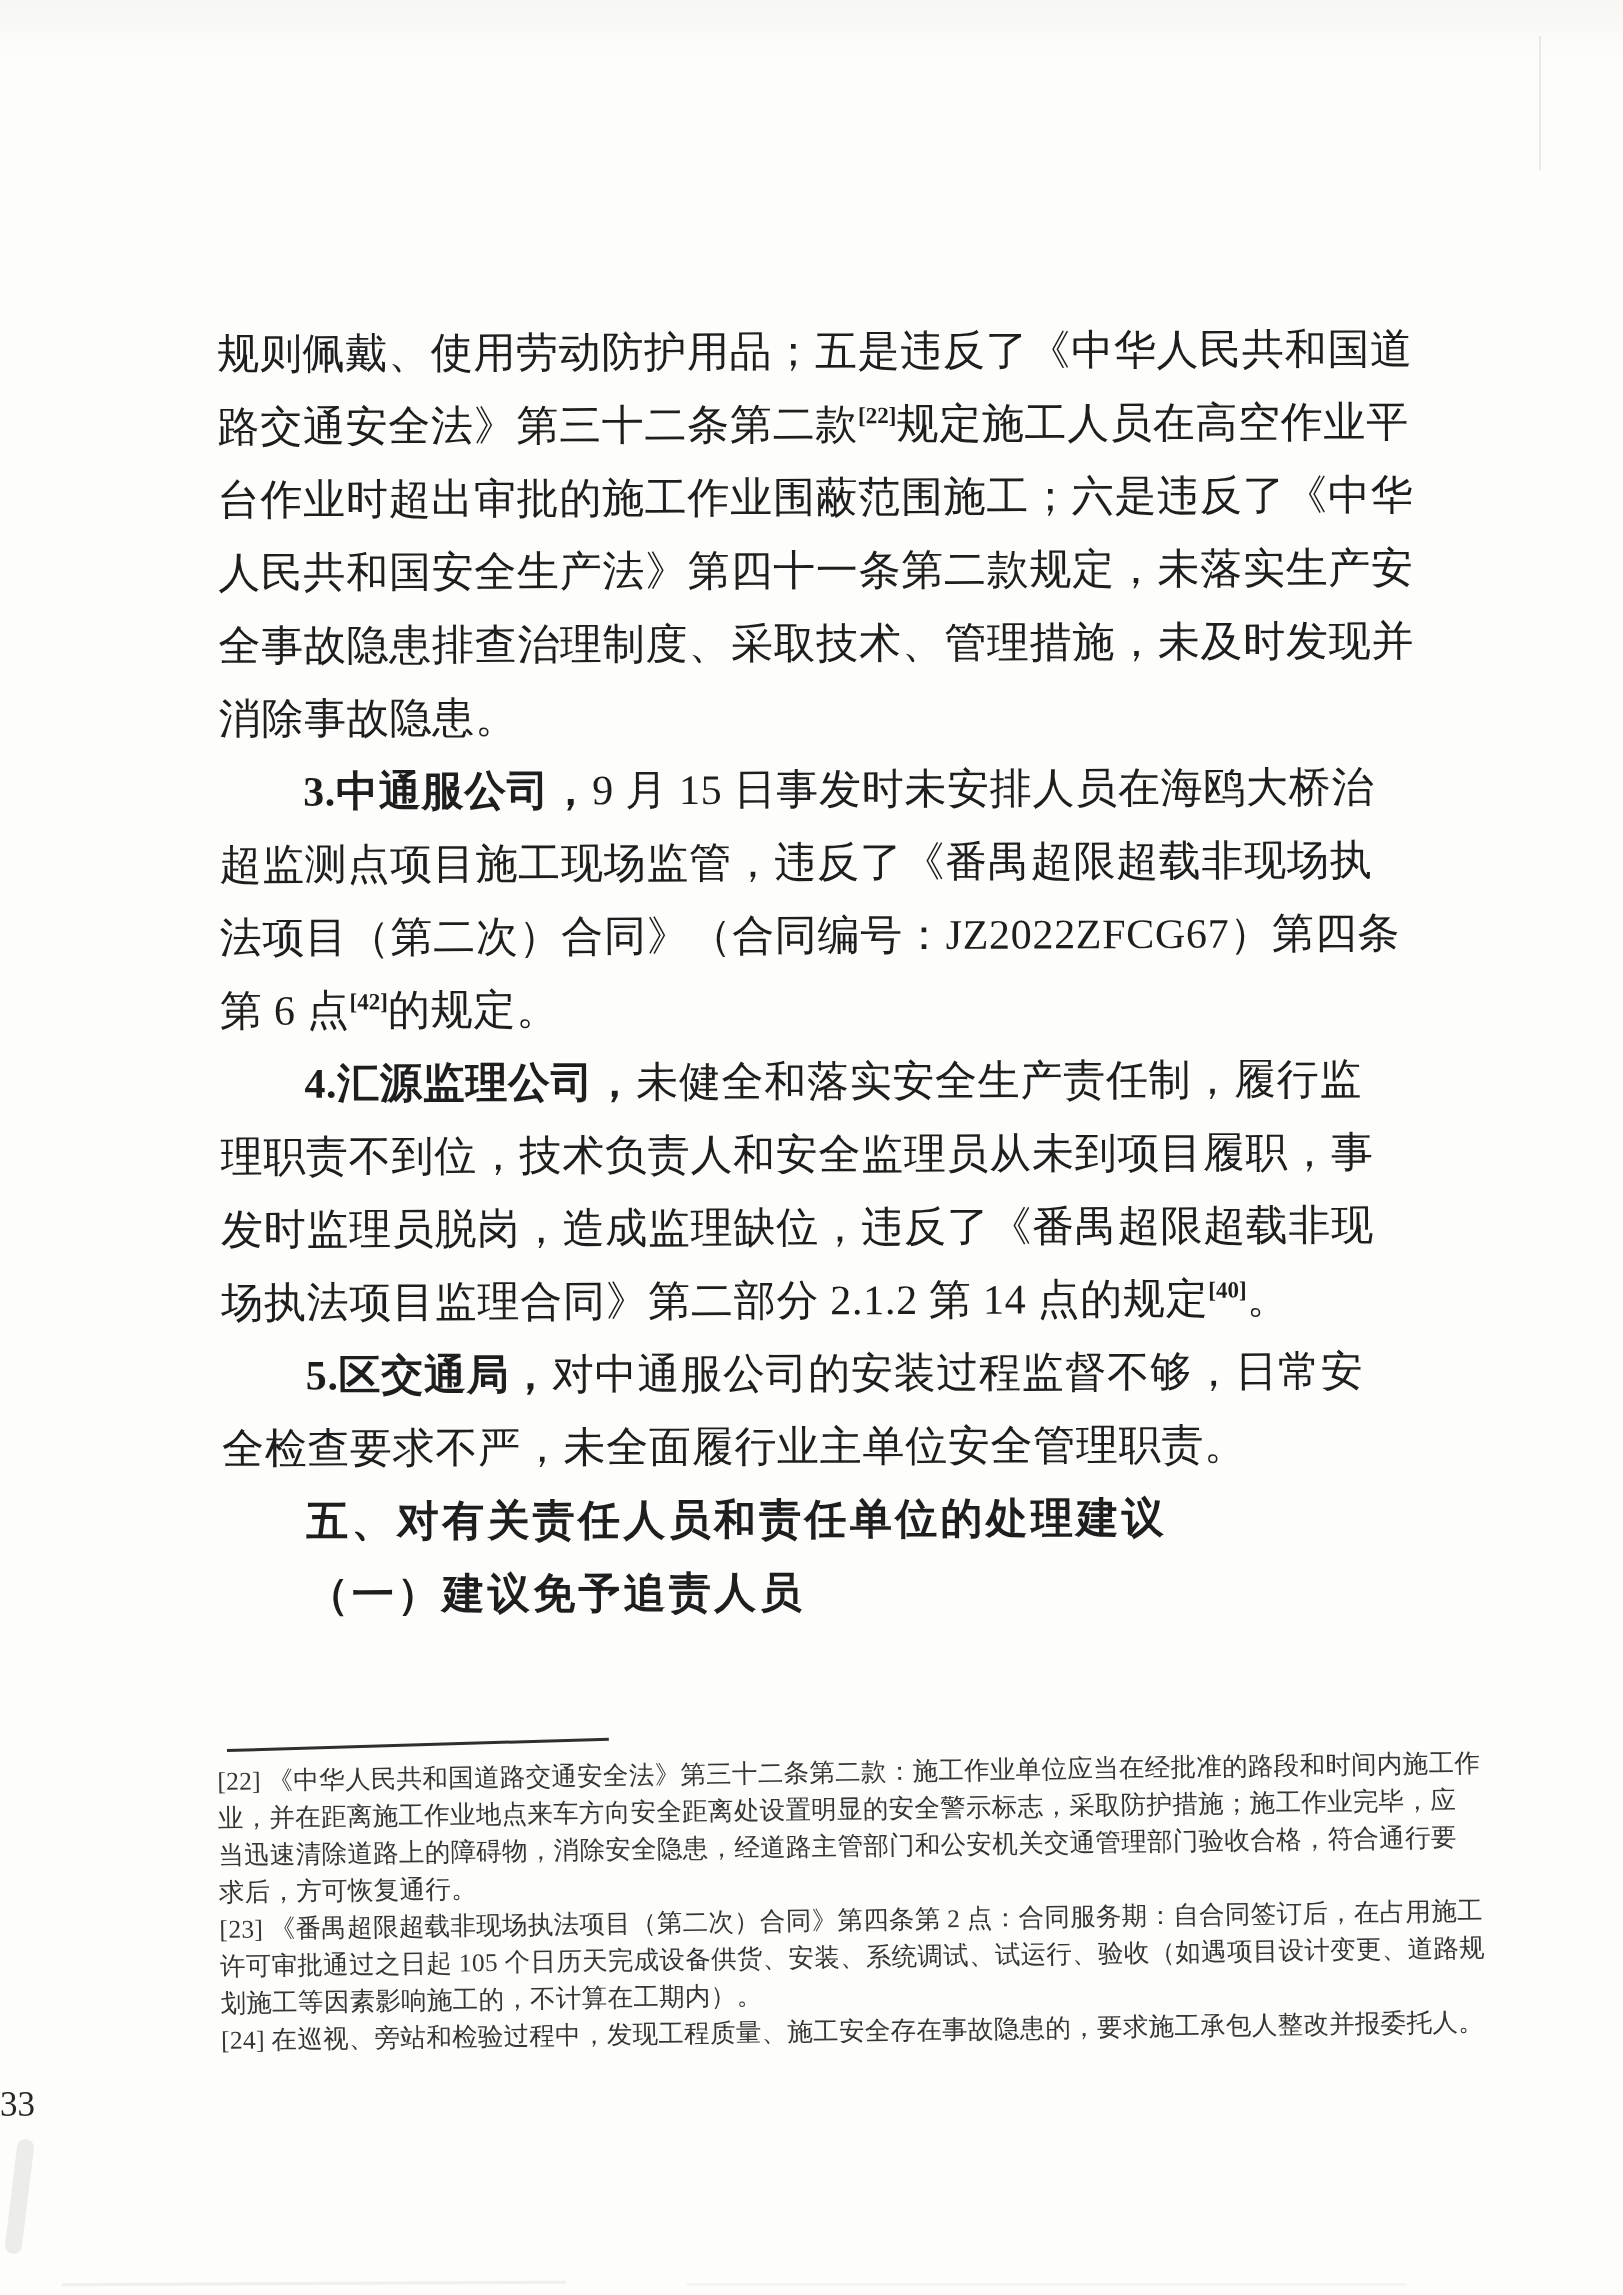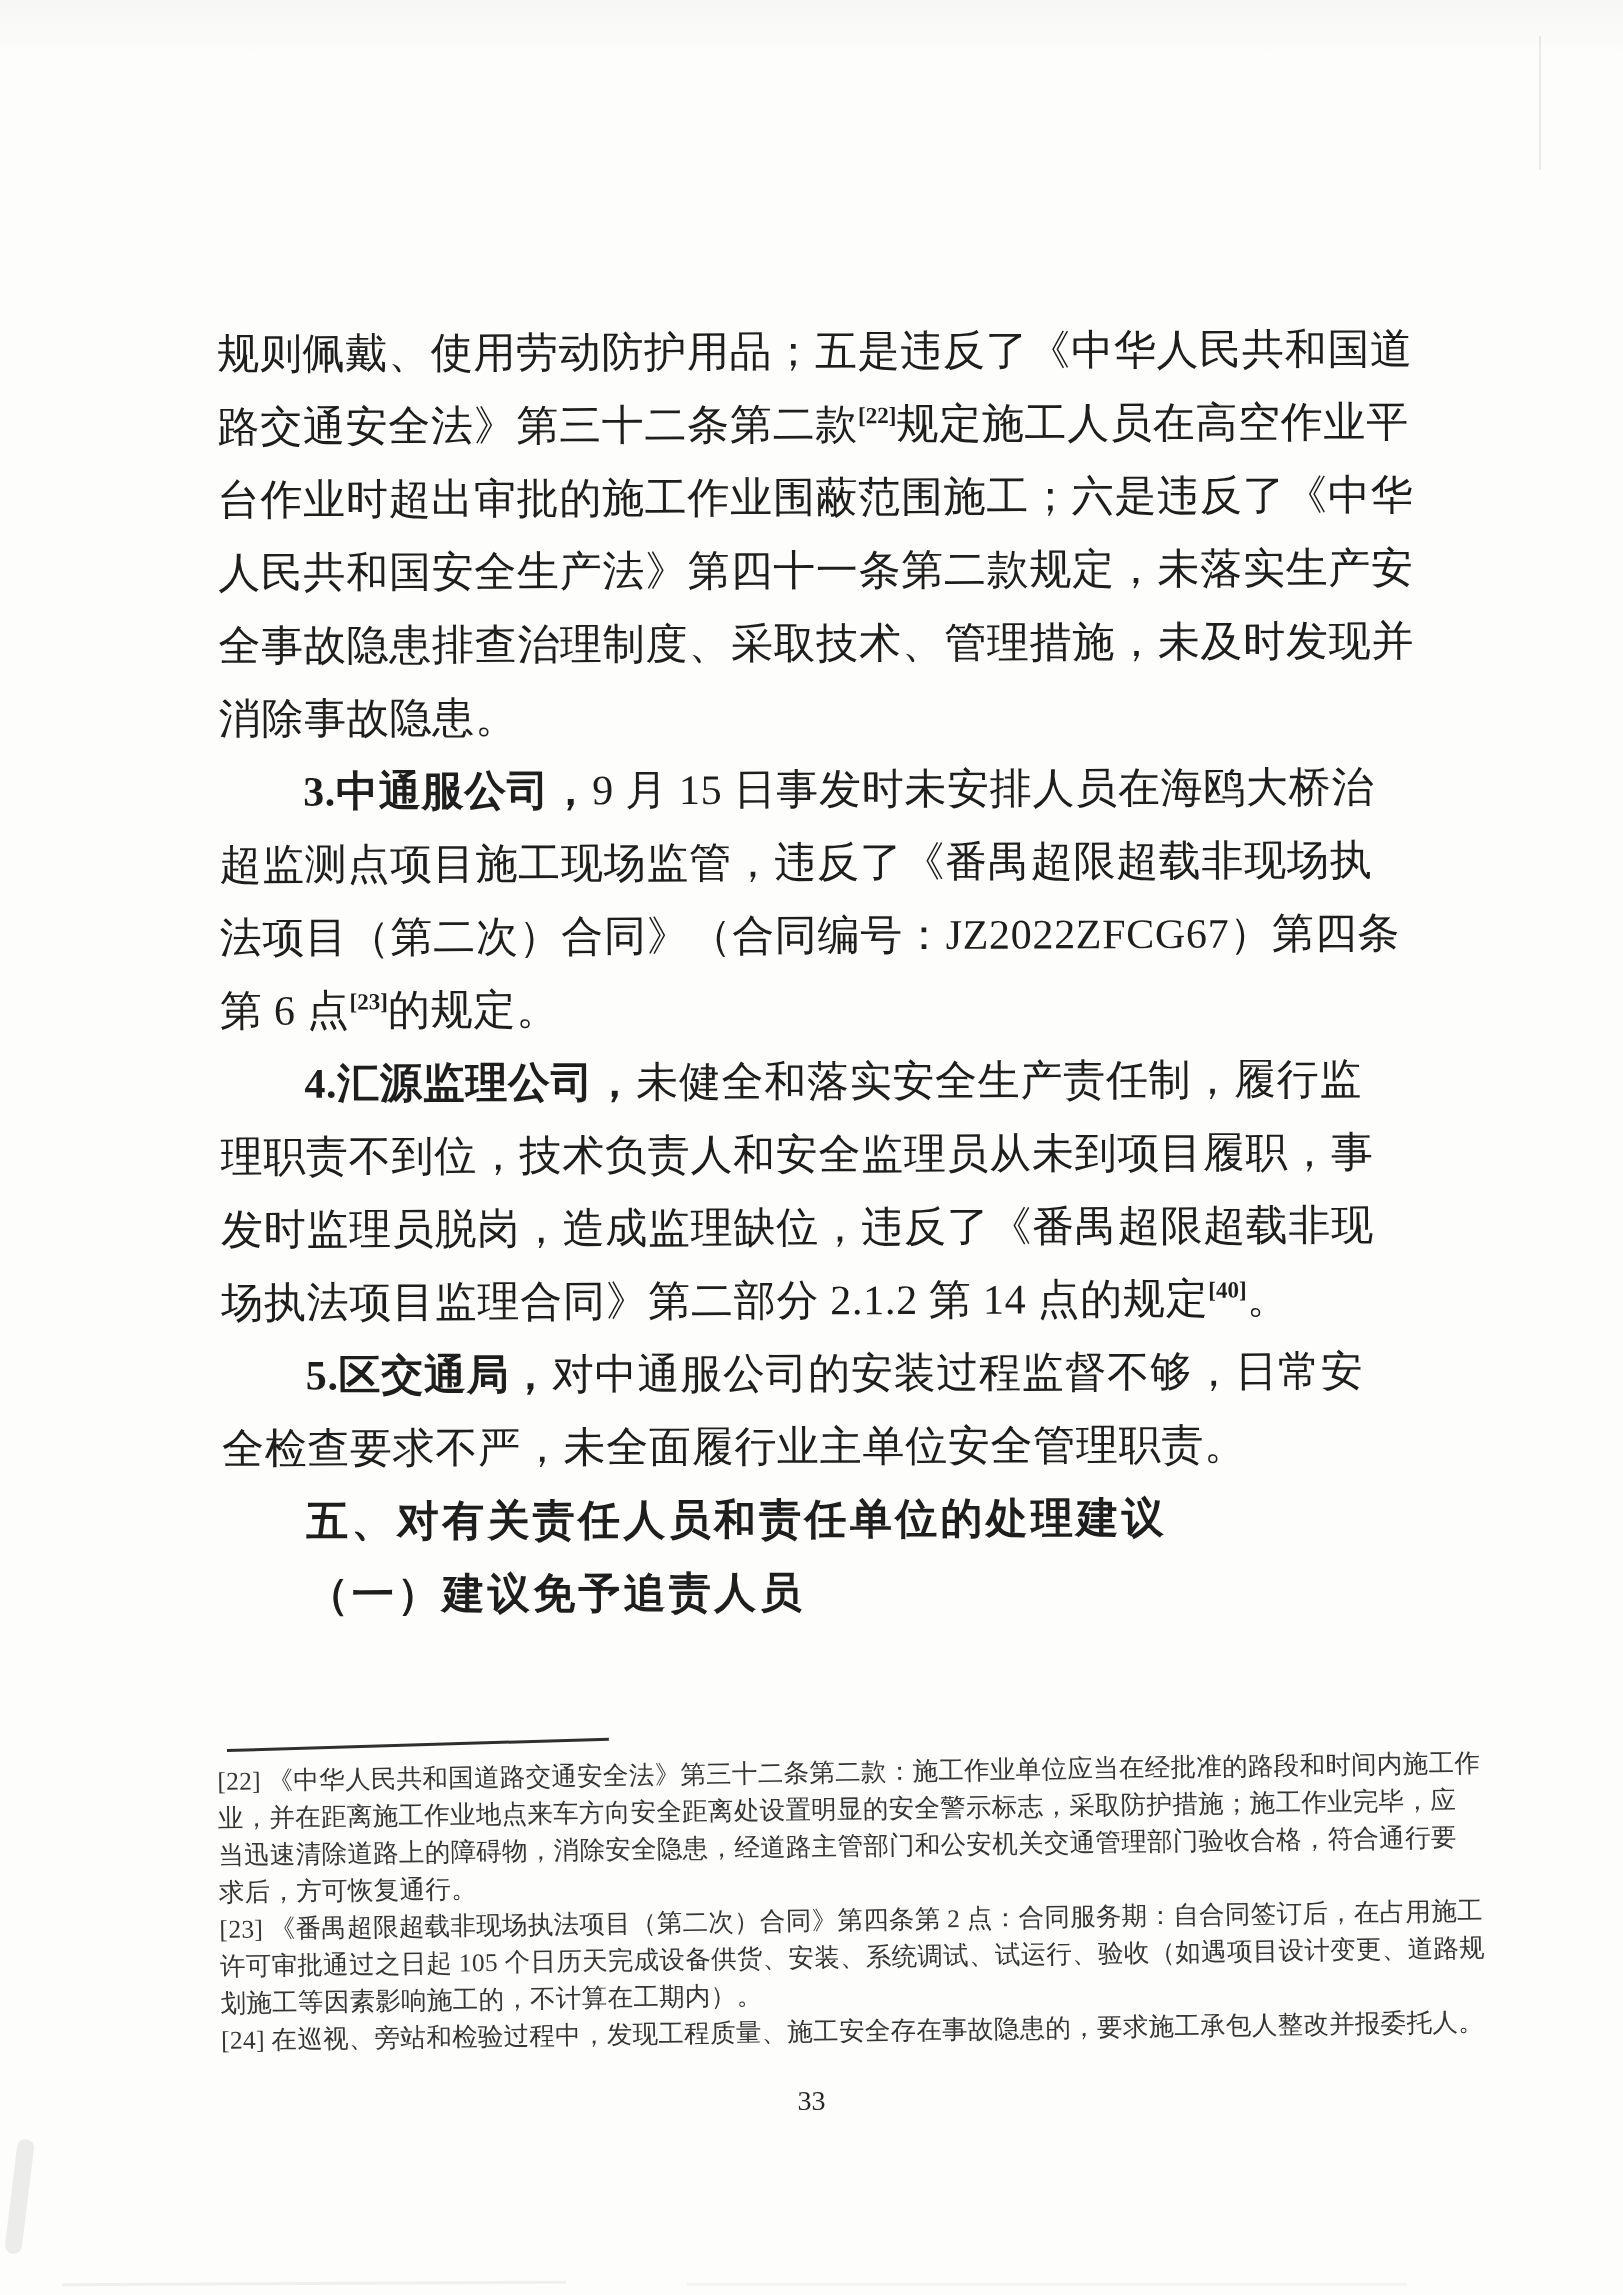--- a/index.html
+++ b/index.html
@@ -64,22 +64,22 @@
     line-height: 37px;
     white-space: nowrap;
     letter-spacing: 0.3px;
   }
   
   .page-number {
     position: absolute;
     top: 2085px;
     left: 0;
     width: 1623px;
-    text-align: center;
-    font-size: 28px;
+    text-align: left;
+    font-size: 35px;
     color: #262626;
   }
   
   .artifact { position: absolute; pointer-events: none; }
   .art-top {
     left: 0; top: 0; width: 1623px; height: 59px;
     background: linear-gradient(180deg, rgba(120,120,110,0.05), rgba(120,120,110,0));
   }
   .art-right-line {
     left: 1539px; top: 36px; width: 2px; height: 134px;
@@ -118,21 +118,21 @@
         <div class="line"><span>路交通安全法》第三十二条第二款</span><sup class="fn">[22]</sup><span>规定施工人员在高空作业平</span></div>
         <div class="line"><span>台作业时超出审批的施工作业围蔽范围施工；六是违反了《中华</span></div>
         <div class="line"><span>人民共和国安全生产法》第四十一条第二款规定，未落实生产安</span></div>
         <div class="line"><span>全事故隐患排查治理制度、采取技术、管理措施，未及时发现并</span></div>
         <div class="line"><span>消除事故隐患。</span></div>
       </div>
     <div class="block indent-first">
         <div class="line"><span class="b">3.中通服公司，</span><span>9 月 15 日事发时未安排人员在海鸥大桥治</span></div>
         <div class="line"><span>超监测点项目施工现场监管，违反了《番禺超限超载非现场执</span></div>
         <div class="line"><span>法项目（第二次）合同》（合同编号：JZ2022ZFCG67）第四条</span></div>
-        <div class="line"><span>第 6 点</span><sup class="fn">[23]</sup><span>的规定。</span></div>
+        <div class="line"><span>第 6 点</span><sup class="fn">[42]</sup><span>的规定。</span></div>
       </div>
     <div class="block indent-first">
         <div class="line"><span class="b">4.汇源监理公司，</span><span>未健全和落实安全生产责任制，履行监</span></div>
         <div class="line"><span>理职责不到位，技术负责人和安全监理员从未到项目履职，事</span></div>
         <div class="line"><span>发时监理员脱岗，造成监理缺位，违反了《番禺超限超载非现</span></div>
         <div class="line"><span>场执法项目监理合同》第二部分 2.1.2 第 14 点的规定</span><sup class="fn">[40]</sup><span>。</span></div>
       </div>
     <div class="block indent-first">
         <div class="line"><span class="b">5.区交通局，</span><span>对中通服公司的安装过程监督不够，日常安</span></div>
         <div class="line"><span>全检查要求不严，未全面履行业主单位安全管理职责。</span></div>

